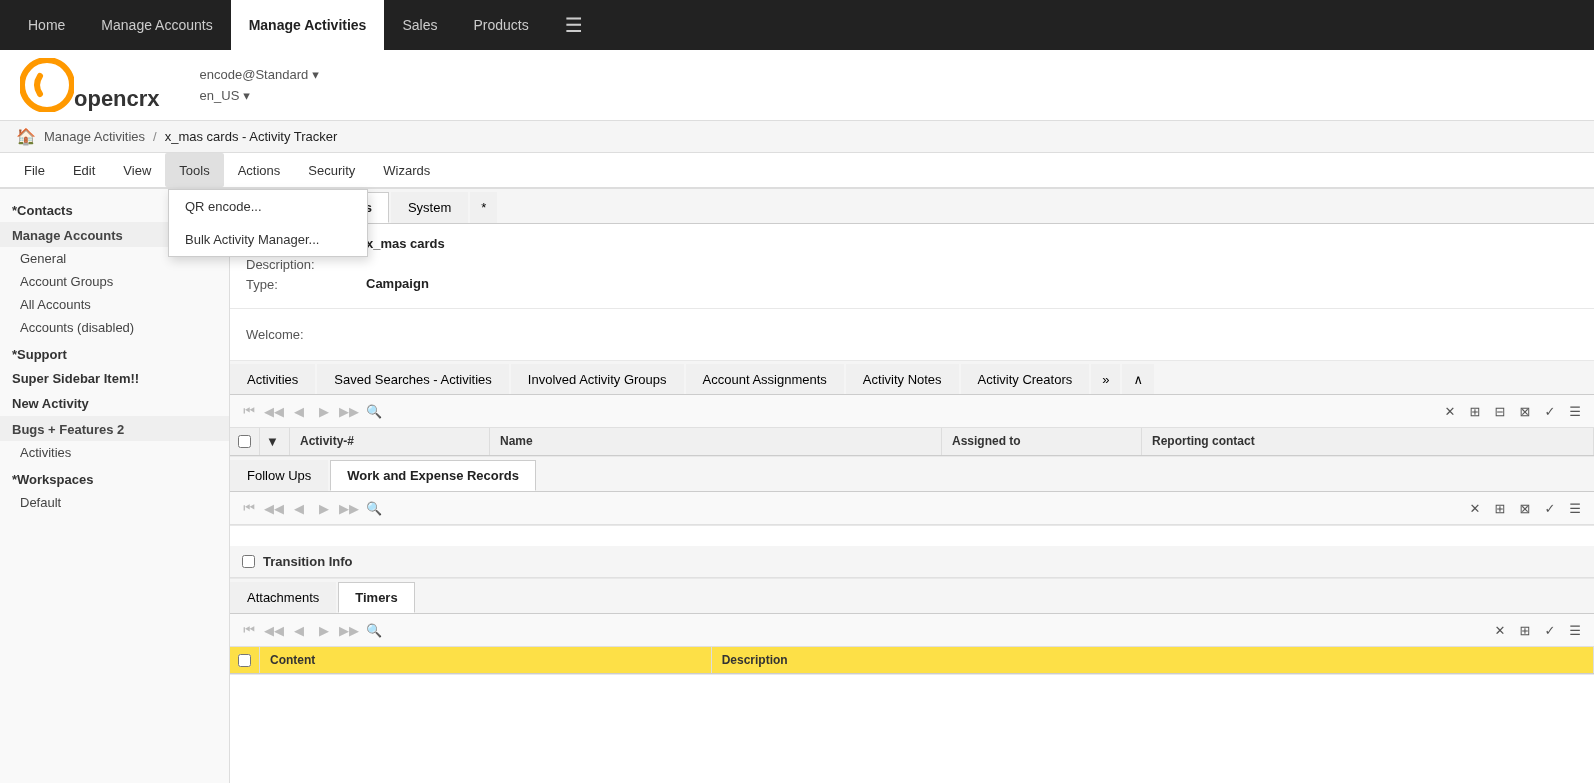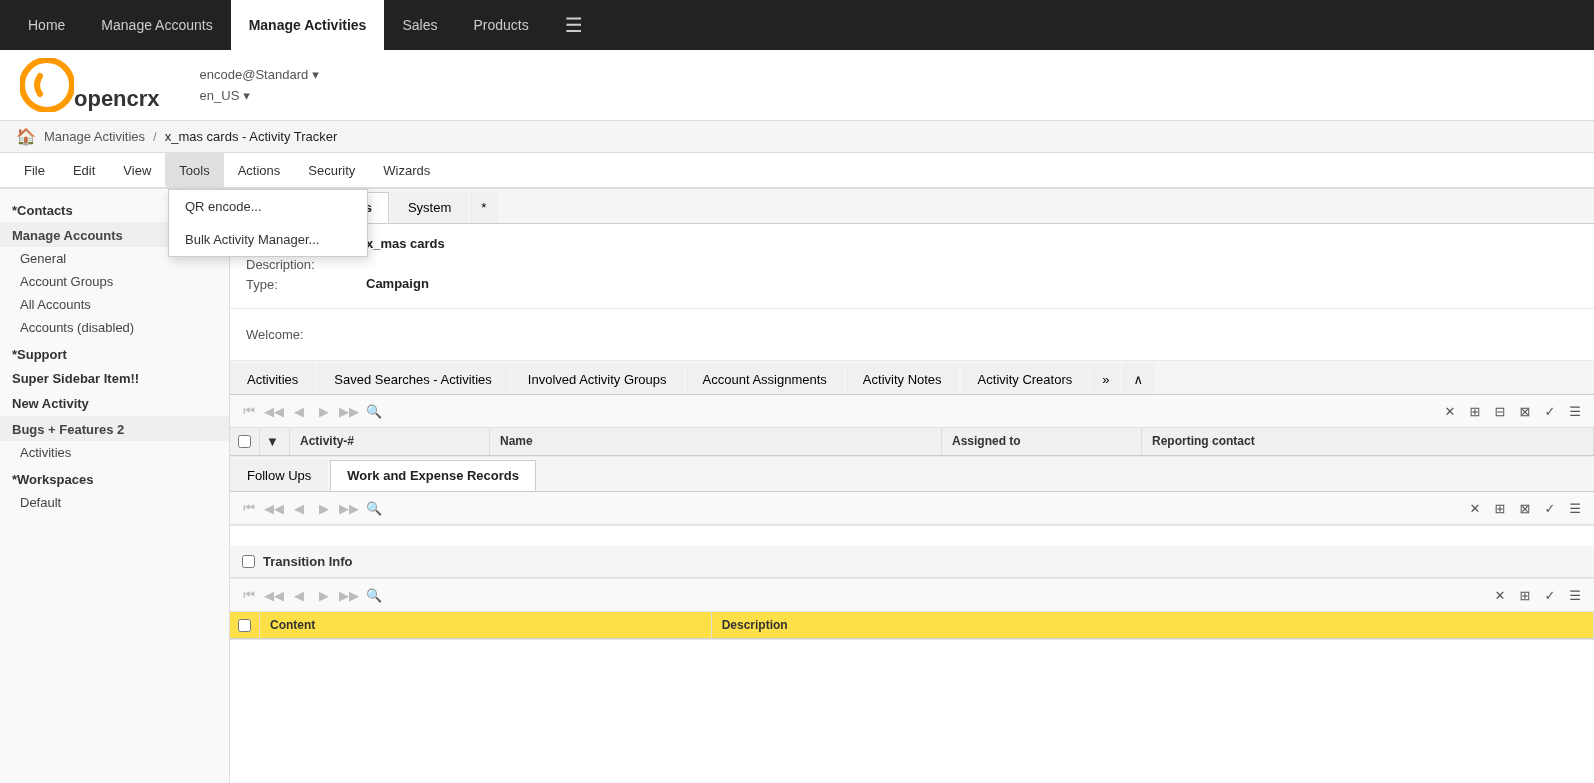--- a/index.html
+++ b/index.html
@@ -484,20 +484,24 @@
     </div>
 
     <div class="transition-section">
       <div class="transition-header">
         <input type="checkbox" style="">
         <span class="transition-title">Transition Info</span>
       </div>
     </div>
 
     <div class="timers-section">
+      <div class="tab-bar">
+        <div class="tab">Attachments</div>
+        <div class="tab active">Timers</div>
+      </div>
       <div class="grid-toolbar">
         <div class="toolbar-btn disabled">⏮</div>
         <div class="toolbar-btn disabled">◀◀</div>
         <div class="toolbar-btn disabled">◀</div>
         <div class="toolbar-btn disabled">▶</div>
         <div class="toolbar-btn disabled">▶▶</div>
         <div class="toolbar-btn">🔍</div>
         <div class="toolbar-sep"></div>
         <div class="toolbar-btn">✕</div>
         <div class="toolbar-btn">⊞</div>

